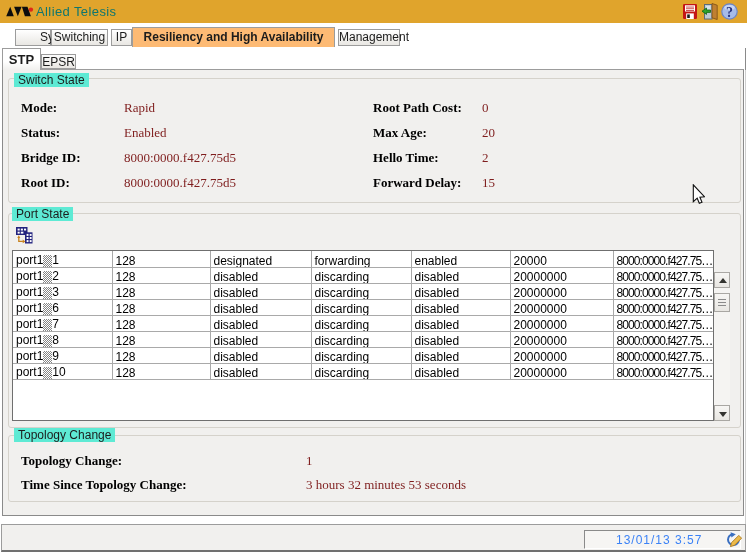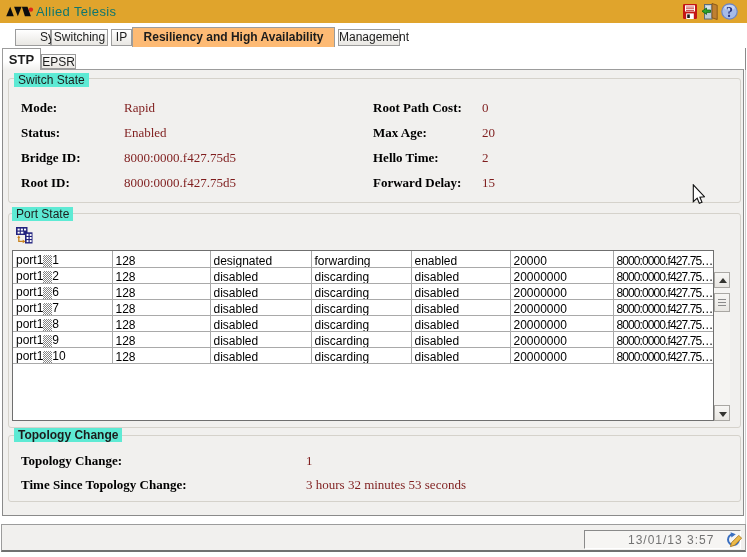--- a/index.html
+++ b/index.html
@@ -29,21 +29,21 @@
 #panel { left:2px; top:69px; width:742px; height:447px; background:#f1f0ee; border:1px solid #8a8a8a; border-top:1px solid #9c9c9c; z-index:2; }
 
 fieldset,.fs { position:absolute; border:1px solid #d5d2cb; border-radius:3px; }
 .leg { position:absolute; font-size:12px; color:#1c1c1c; background:#5eead4; padding:0 4px; z-index:2; }
 
 #fs1 { left:5px; top:8px; width:733px; height:125px; }
 #leg1 { left:11px; top:3px; }
 #fs2 { left:5px; top:143px; width:733px; height:215px; }
 #leg2 { left:9px; top:137px; }
 #fs3 { left:5px; top:365px; width:733px; height:67px; }
-#leg3 { left:11px; top:358px;font-weight:bold; }
+#leg3 { left:11px; top:358px; }
 
 .lab { position:absolute; font-family:"Liberation Serif",serif; font-weight:bold; font-size:13px; color:#000; }
 .val { position:absolute; font-family:"Liberation Serif",serif; font-size:13px; color:#7f1d1d; }
 
 
 #tbl { left:9px; top:180px; width:702px; height:171px; background:#fff; border:1px solid #6f6f6f; overflow:hidden; z-index:1; }
 #tbl table { border-collapse:collapse; table-layout:fixed; width:702px; font-size:12px; color:#000; }
 #tbl th { font-weight:normal; text-align:left; padding:0 0 0 7px; height:21px; border-bottom:1px solid #6f6f6f; border-right:1px solid #a9a9a9; white-space:nowrap; overflow:hidden; }
 #tbl td { padding:0 0 0 3px; vertical-align:bottom; line-height:12px; height:16.1px; border-bottom:1px solid #a9a9a9; border-right:1px solid #a9a9a9; white-space:nowrap; overflow:hidden; }
 #tbl th:last-child, #tbl td:last-child { border-right:none; letter-spacing:-0.9px; }
@@ -53,21 +53,21 @@
 
 #sbar { left:711px; top:202px; width:16px; height:149px; background:#f5f4f2; z-index:1; }
 .sbtn { position:absolute; left:0; width:16px; height:16px; background:linear-gradient(#f7f6f4,#e8e6e2); border:1px solid #a9a7a3; }
 #sthumb { position:absolute; left:0; top:21px; width:16px; height:19px; background:linear-gradient(#f7f6f4,#e8e6e2); border:1px solid #a9a7a3; }
 #sthumb:after { content:""; position:absolute; left:3px; top:5px; width:8px; height:1px; background:#8a8a8a; box-shadow:0 3px 0 #8a8a8a,0 6px 0 #8a8a8a; }
 .tri { position:absolute; width:0; height:0; }
 
 
 #sbr { left:1px; top:524px; width:745px; height:28px; background:#f1f0ee; border:1px solid #9c9c9c; border-bottom:2px solid #707070; }
 #dtbox { left:584px; top:530px; width:157px; height:19px; background:#f6f5f3; border:1px solid #8a8a8a; border-right-color:#fff; border-bottom-color:#fff; }
-#dtxt { left:616px; top:533px; font-size:12px; color:#737373; letter-spacing:1px;margin-left:12px; }
+#dtxt { left:616px; top:533px; font-size:12px; color:#3b82f6; letter-spacing:1px; }
 </style>
 </head>
 <body>
 <div id="w">
 
   <div id="gold" class="abs"></div>
   <svg class="abs" style="left:5px;top:6px" width="30" height="12" viewBox="0 0 30 12">
     <polygon points="1.2,10.3 5.2,0.8 8.8,10.3" fill="#0d0d0d"></polygon>
     <polygon points="9.1,0.8 16.6,0.8 12.8,10.3" fill="#0d0d0d"></polygon>
     <polygon points="16.9,0.8 22.5,0.8 25.9,10.3 19.9,10.3" fill="#0d0d0d"></polygon>
@@ -173,20 +173,29 @@
         <tr>
               <td>port1<span class="gl"></span>2</td>
               <td>128</td>
               <td>disabled</td>
               <td>discarding</td>
               <td>disabled</td>
               <td>20000000</td>
               <td>8000:0000.f427.75…</td>
             </tr>
         <tr>
+              <td>port1<span class="gl"></span>3</td>
+              <td>128</td>
+              <td>disabled</td>
+              <td>discarding</td>
+              <td>disabled</td>
+              <td>20000000</td>
+              <td>8000:0000.f427.75…</td>
+            </tr>
+        <tr>
               <td>port1<span class="gl"></span>6</td>
               <td>128</td>
               <td>disabled</td>
               <td>discarding</td>
               <td>disabled</td>
               <td>20000000</td>
               <td>8000:0000.f427.75…</td>
             </tr>
         <tr>
               <td>port1<span class="gl"></span>7</td>

